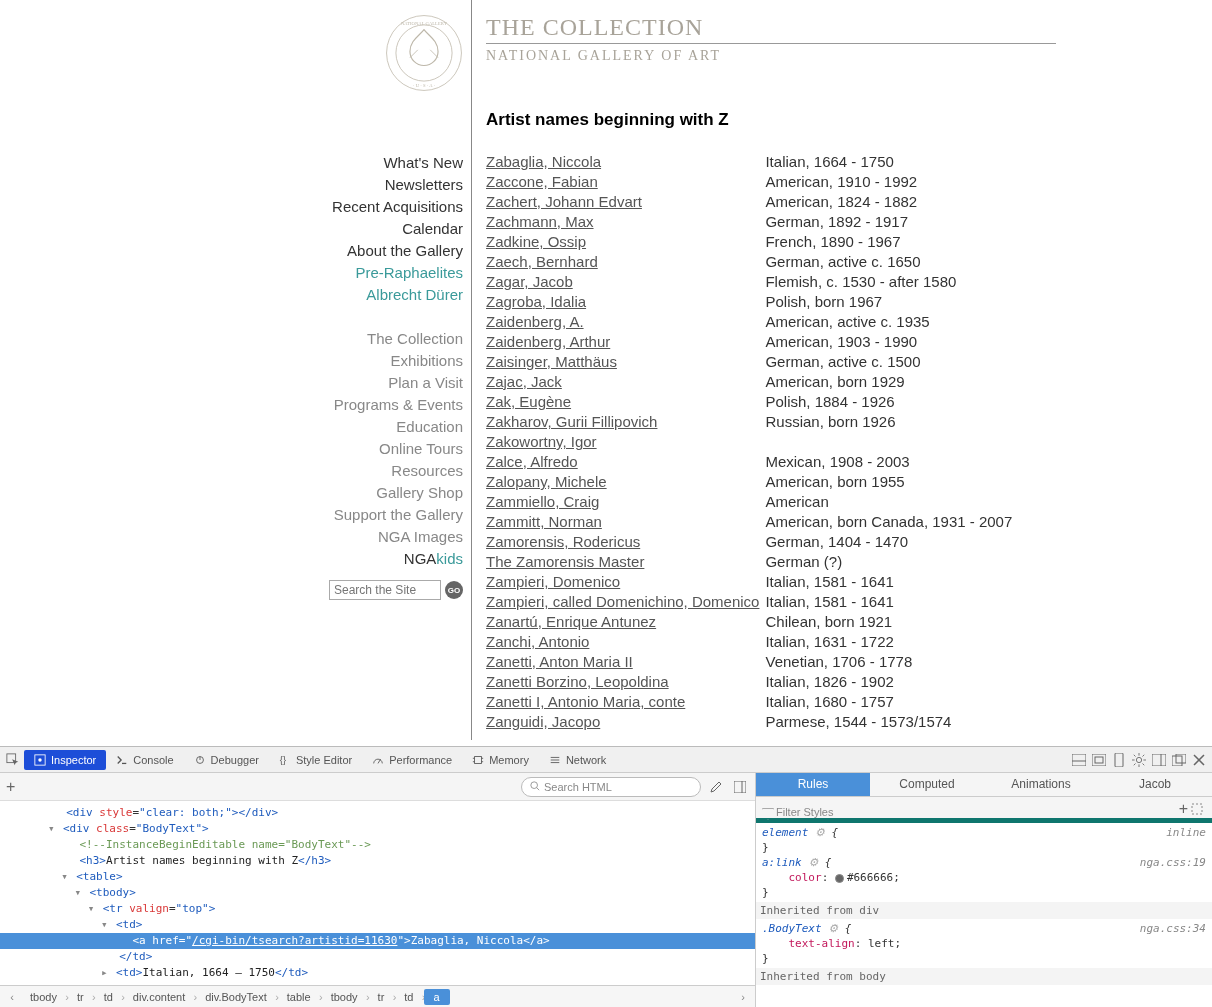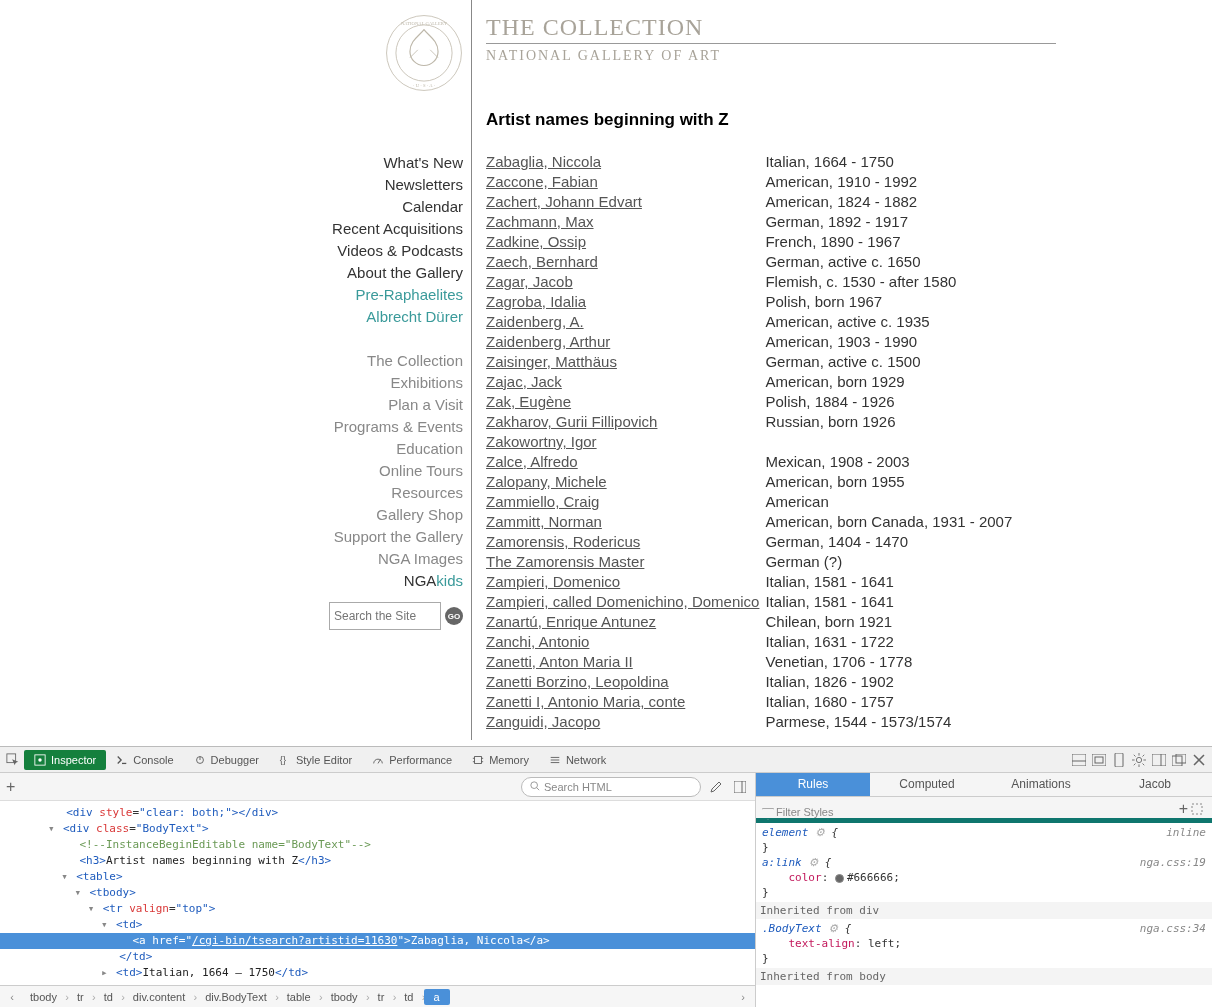--- a/index.html
+++ b/index.html
@@ -16,21 +16,21 @@
 
   .nav { margin-top: 60px; }
   .nav a, .nav span.link { display: block; color: #333; text-decoration: none; font-size: 15px; line-height: 22px; cursor: pointer; }
   .nav .group2 { margin-top: 22px; }
   .nav .group2 a { color: #888; }
   .nav a.teal { color: #3a9a9a; }
   .nav .kids { color: #333; }
   .nav .kids span.k { color: #3a9a9a; }
 
   .search-row { margin-top: 10px; display: flex; justify-content:flex-end; align-items:center; gap:4px;}
-  .search-row input { width: 112px; height: 28px; font-size: 12px; padding: 2px 4px; border: 1px solid #aaa; }
+  .search-row input { width: 112px; height: 20px; font-size: 12px; padding: 2px 4px; border: 1px solid #aaa; }
   .go-btn { width:18px; height:18px; border-radius:50%; background:#666; color:#fff; font-size:8px; display:flex; align-items:center; justify-content:center; cursor:pointer; font-weight:bold;}
 
   
   .divider { width: 1px; background: #888; flex: 0 0 1px; margin: 0 0 0 0; height: 740px;}
 
   
   .main { flex: 1 1 auto; padding-left: 14px; padding-top: 14px; }
   .header-block { margin-bottom: 46px; }
   .title-big { font-family: Georgia, serif; font-size: 24px; color: #a8a399; letter-spacing: 1px; }
   .title-rule { border: none; border-top: 1px solid #999; margin-top: 2px; width: 570px; }
@@ -40,21 +40,21 @@
 
   table.artists { border-collapse: collapse; }
   table.artists td { vertical-align: top; padding: 0 6px 0 0; font-size: 15px; line-height: 20px; white-space: nowrap; }
   table.artists td:first-child a { color: #555; text-decoration: underline; }
   table.artists td:last-child { color: #333; padding-left: 0; margin-top: 33px; }
 
   
   .devtools { flex: 0 0 254px; border-top: 1px solid #bbb; background: #f5f5f5; display:flex; flex-direction:column; font-size: 11px; }
   .dt-toolbar { height: 26px; display:flex; align-items:center; background:#f0f0f0; border-bottom:1px solid #ccc; padding: 0 4px; gap:2px;}
   .dt-tab { display:flex; align-items:center; gap:5px; padding: 3px 9px; border: 1px solid transparent; border-radius:2px; cursor:pointer; color:#555;}
-  .dt-tab.active { background:#15803d; color:#fff;justify-content:flex-end; }
+  .dt-tab.active { background:#1d4ed8; color:#fff;justify-content:flex-end; }
   .dt-tab .ico { width:12px; height:12px; display:inline-flex; }
   .dt-spacer { flex:1; }
   .dt-iconbtn { width:18px;height:18px; display:flex;align-items:center;justify-content:center;cursor:pointer;color:#666;}
 
   .dt-body { flex:1; display:flex; overflow:hidden; }
   .dt-left { flex: 0 0 756px; display:flex; flex-direction:column; border-right:1px solid #ccc;}
   .dt-left-toolbar { height:28px; display:flex; align-items:center; border-bottom:1px solid #ddd; padding:0 6px; gap:6px;}
   .dt-plus { font-size:16px; color:#666; cursor:pointer;}
   .dt-search { flex:0 0 180px; margin-left:auto; border:1px solid #bbb; border-radius:10px; height:20px; display:flex;align-items:center; padding:0 8px; background:#fff; color:#888;}
   .dt-search .mag { margin-right:4px; font-size:11px;}
@@ -112,23 +112,22 @@
               <text x="50" y="14" text-anchor="middle" font-size="6" fill="#bdb7a9" font-family="Georgia">NATIONAL GALLERY</text>
               <text x="50" y="94" text-anchor="middle" font-size="6" fill="#bdb7a9" font-family="Georgia">· U · S · A ·</text>
             </svg>
           </div>
         </div>
 
         <div class="nav">
           <div id="nav-g1">
               <a>What's New</a>
               <a>Newsletters</a>
+              <a>Recent Acquisitions</a>
               <a>Calendar</a>
-              <a>Recent Acquisitions</a>
-              <a>Videos &amp; Podcasts</a>
               <a>About the Gallery</a>
               <a class="teal">Pre-Raphaelites</a>
               <a class="teal">Albrecht Dürer</a>
             </div>
           <div class="group2" id="nav-g2">
               <a>The Collection</a>
               <a>Exhibitions</a>
               <a>Plan a Visit</a>
               <a>Programs &amp; Events</a>
               <a>Education</a>

